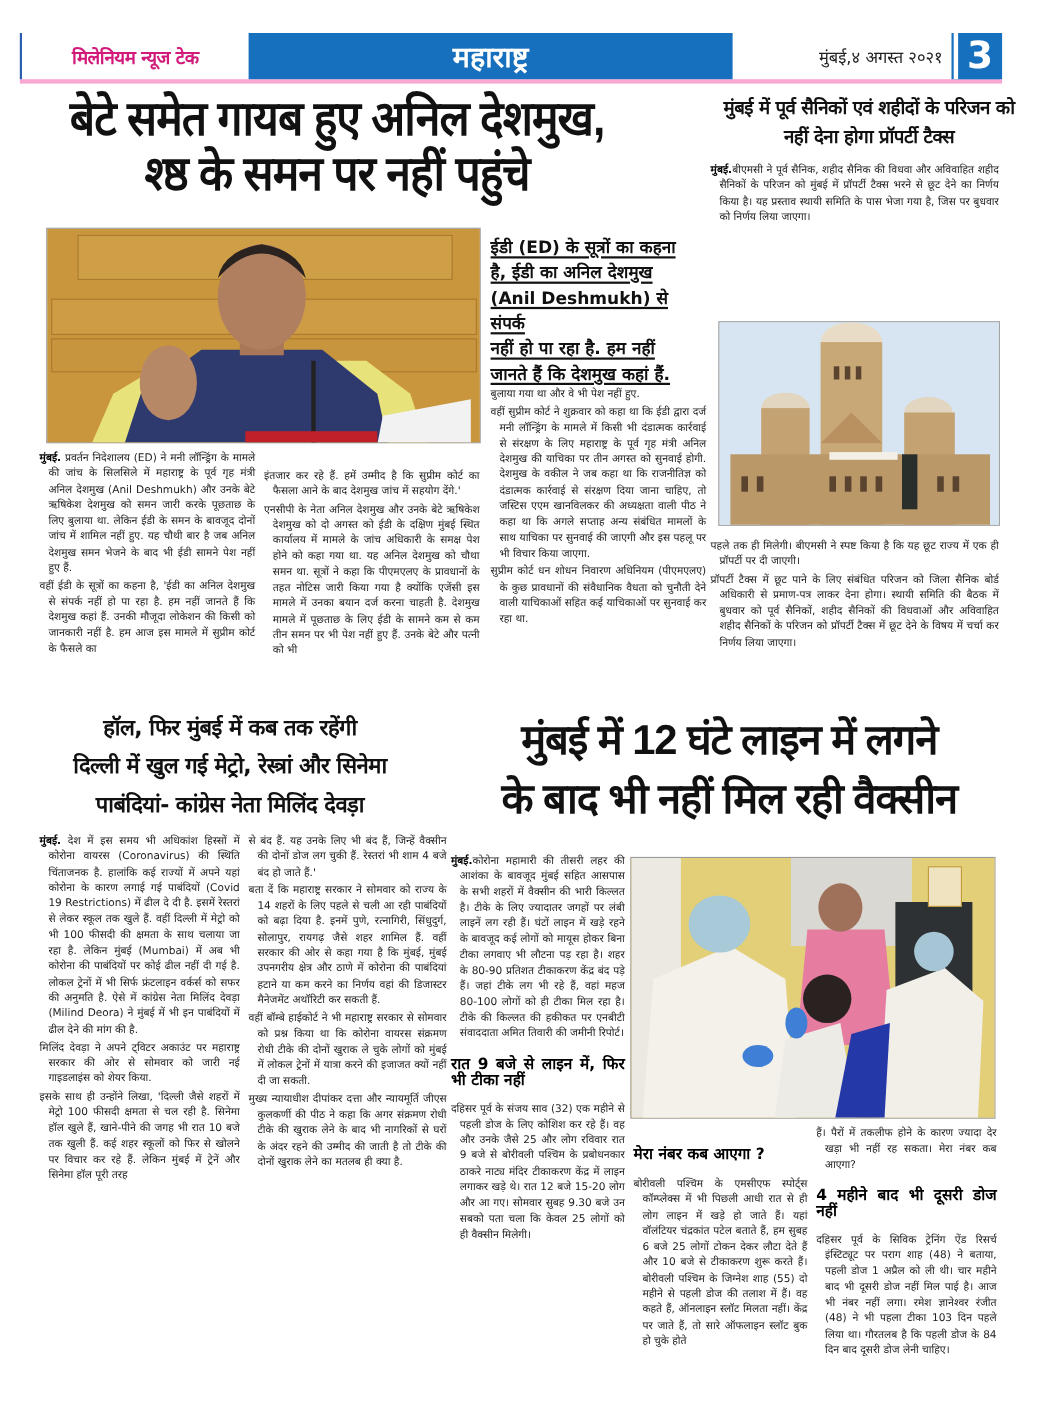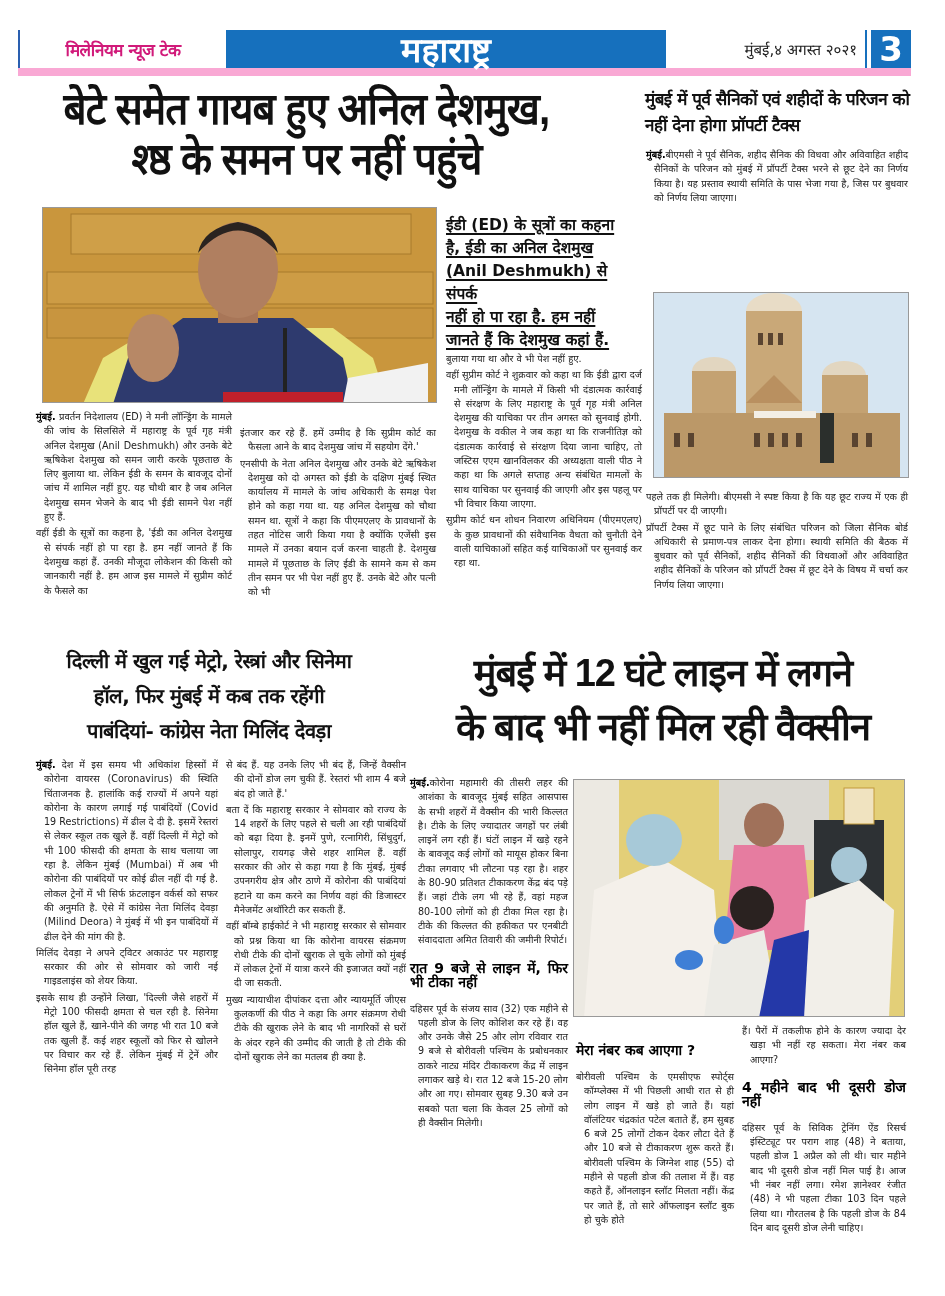--- a/index.html
+++ b/index.html
@@ -1,28 +1,28 @@
 <!DOCTYPE html>
 <html><head>
 <meta charset="utf-8">
 <style>
   * { box-sizing: border-box; margin: 0; padding: 0; }
   body { width: 945px; height: 1296px; background: #ffffff; font-family: "DejaVu Sans", sans-serif; color: #1a1a1a; position: relative; overflow: hidden; }
   .abs { position: absolute; }
 
   
-  .masthead { left: 18px; top: 30px; width: 893px; height: 46px; display: flex; border-bottom: 8px solid #f9a8d4; }
+  .masthead { left: 18px; top: 30px; width: 893px; height: 46px; display: flex; border-bottom: 4px solid #f9a8d4; }
   .mh-brand { width: 208px; display: flex; align-items: center; justify-content: center; border-left: 2px solid #2a5fb0; color: #d11a7a; font-weight: bold; font-size: 17px; letter-spacing: -0.5px; }
-  .mh-section { flex: 0 0 440px; background: #1670bd; color: #ffffff; display: flex; align-items: center; justify-content: center; font-size: 34px; font-weight: bold; }
+  .mh-section { flex: 0 0 440px; background: #1670bd; color: #ffffff; display: flex; align-items: center; justify-content: center; font-size: 26px; font-weight: bold; }
   .mh-date { flex: 1; display: flex; align-items: center; justify-content: flex-end; padding-right: 10px; font-size: 15px; color: #222; }
   .mh-page { width: 44px; background: #1670bd; color: #fff; font-size: 34px; font-weight: bold; display: flex; align-items: center; justify-content: center; border-left: 4px solid #fff; box-shadow: -2px 0 0 #1670bd; }
 
   
   .hl-main { left: 24px; top: 84px; width: 614px; font-family: "Liberation Sans", sans-serif; font-weight: bold; font-size: 40px; line-height: 50px; text-align: center; color: #111; transform: scaleX(0.92); transform-origin: left top; letter-spacing: -1px; }
-  .hl-right { left: 645px; top: 86px; width: 290px; font-weight: bold; font-size: 17px; line-height: 26px; text-align: left; color: #111; letter-spacing: -0.5px; }
+  .hl-right { left: 645px; top: 86px; width: 290px; font-weight: bold; font-size: 17px; line-height: 26px; text-align: center; color: #111; letter-spacing: -0.5px; }
   .hl-quote { left: 446px; top: 214px; width: 196px; font-weight: bold; font-size: 15.5px; line-height: 23px; color: #111; }
   .hl-quote span { text-decoration: underline; text-decoration-thickness: 2px; text-underline-offset: 3px; }
 
   .hl-delhi { left: 24px; top: 644px; width: 370px; font-weight: bold; font-size: 20px; line-height: 35px; text-align: center; color: #111; letter-spacing: -0.5px; }
   .hl-vaccine { left: 408px; top: 646px; width: 510px; font-family: "Liberation Sans", sans-serif; font-weight: bold; font-size: 38px; line-height: 54px; text-align: center; color: #111; letter-spacing: -1px; }
 
   
   .col { font-size: 9.6px; line-height: 14.3px; color: #222; text-align: justify; }
   .col p { text-indent: -8px; padding-left: 8px; margin-bottom: 2px; }
   .col b { font-weight: bold; color: #000; }
@@ -127,22 +127,22 @@
     </g>
     <rect x="166" y="120" width="14" height="50" fill="#2b2f2c"></rect>
   </svg>
 </div>
 <div class="abs col" style="left:646px; top:490px; width:262px;">
   <p>पहले तक ही मिलेगी। बीएमसी ने स्पष्ट किया है कि यह छूट राज्य में एक ही प्रॉपर्टी पर दी जाएगी।</p>
   <p>प्रॉपर्टी टैक्स में छूट पाने के लिए संबंधित परिजन को जिला सैनिक बोर्ड अधिकारी से प्रमाण-पत्र लाकर देना होगा। स्थायी समिति की बैठक में बुधवार को पूर्व सैनिकों, शहीद सैनिकों की विधवाओं और अविवाहित शहीद सैनिकों के परिजन को प्रॉपर्टी टैक्स में छूट देने के विषय में चर्चा कर निर्णय लिया जाएगा।</p>
 </div>
 
 <div class="abs hl-delhi">
+  <div>हॉल, फिर मुंबई में कब तक रहेंगी</div>
   <div>दिल्ली में खुल गई मेट्रो, रेस्त्रां और सिनेमा</div>
-  <div>हॉल, फिर मुंबई में कब तक रहेंगी</div>
   <div>पाबंदियां- कांग्रेस नेता मिलिंद देवड़ा</div>
 </div>
 <div class="abs col" style="left:36px; top:758px; width:182px;">
   <p><b>मुंबई.</b> <span>देश में इस समय भी अधिकांश हिस्सों में कोरोना वायरस (Coronavirus) की स्थिति चिंताजनक है. हालांकि कई राज्यों में अपने यहां कोरोना के कारण लगाई गई पाबंदियों (Covid 19 Restrictions) में ढील दे दी है. इसमें रेस्तरां से लेकर स्कूल तक खुले हैं. वहीं दिल्ली में मेट्रो को भी 100 फीसदी की क्षमता के साथ चलाया जा रहा है. लेकिन मुंबई (Mumbai) में अब भी कोरोना की पाबंदियों पर कोई ढील नहीं दी गई है. लोकल ट्रेनों में भी सिर्फ फ्रंटलाइन वर्कर्स को सफर की अनुमति है. ऐसे में कांग्रेस नेता मिलिंद देवड़ा (Milind Deora) ने मुंबई में भी इन पाबंदियों में ढील देने की मांग की है.</span></p>
   <p>मिलिंद देवड़ा ने अपने ट्विटर अकाउंट पर महाराष्ट्र सरकार की ओर से सोमवार को जारी नई गाइडलाइंस को शेयर किया.</p>
   <p>इसके साथ ही उन्होंने लिखा, 'दिल्ली जैसे शहरों में मेट्रो 100 फीसदी क्षमता से चल रही है. सिनेमा हॉल खुले हैं, खाने-पीने की जगह भी रात 10 बजे तक खुली हैं. कई शहर स्कूलों को फिर से खोलने पर विचार कर रहे हैं. लेकिन मुंबई में ट्रेनें और सिनेमा हॉल पूरी तरह</p>
 </div>
 <div class="abs col" style="left:226px; top:758px; width:180px;">
   <p>से बंद हैं. यह उनके लिए भी बंद हैं, जिन्हें वैक्सीन की दोनों डोज लग चुकी हैं. रेस्तरां भी शाम 4 बजे बंद हो जाते हैं.'</p>
   <p>बता दें कि महाराष्ट्र सरकार ने सोमवार को राज्य के 14 शहरों के लिए पहले से चली आ रही पाबंदियों को बढ़ा दिया है. इनमें पुणे, रत्नागिरी, सिंधुदुर्ग, सोलापुर, रायगढ़ जैसे शहर शामिल हैं. वहीं सरकार की ओर से कहा गया है कि मुंबई, मुंबई उपनगरीय क्षेत्र और ठाणे में कोरोना की पाबंदियां हटाने या कम करने का निर्णय वहां की डिजास्टर मैनेजमेंट अथॉरिटी कर सकती हैं.</p>

